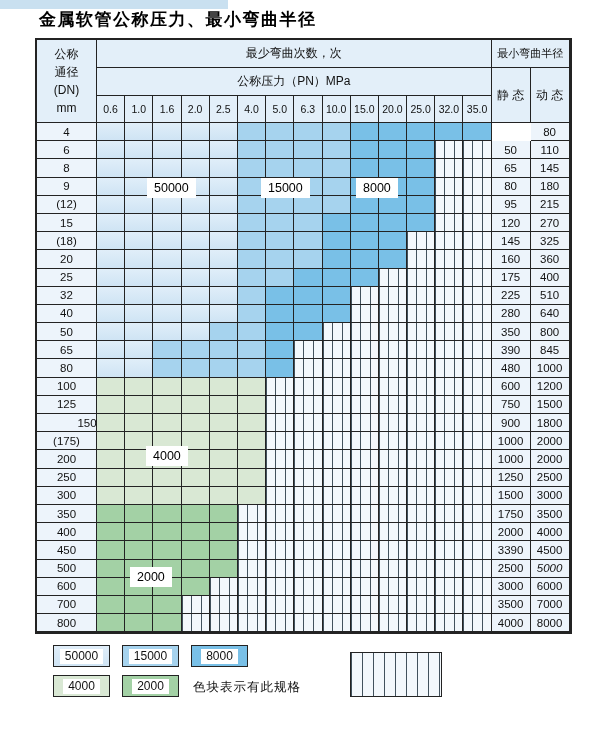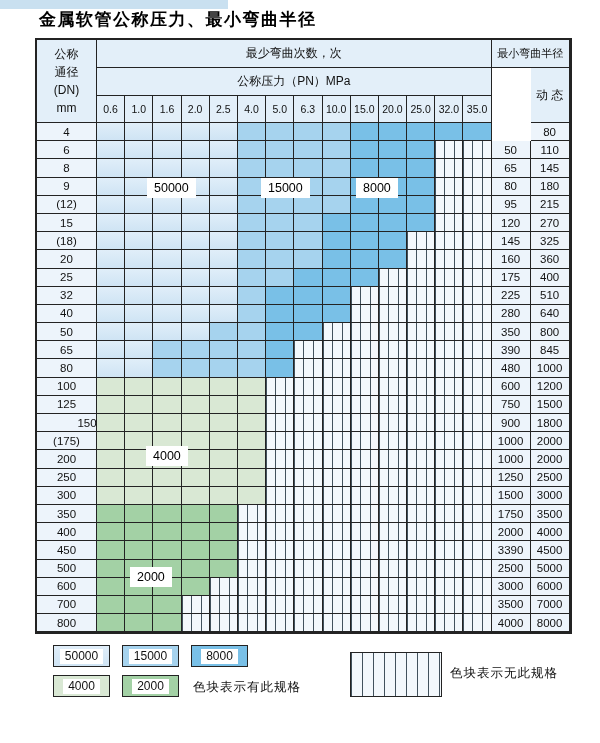--- a/index.html
+++ b/index.html
@@ -56,20 +56,21 @@
   <div id="title">金属软管公称压力、最小弯曲半径</div>
 
   <div id="grid">
       <div class="cell dnhd" style="grid-area: 1 / 1 / span 3;">公称
 通径
 (DN)
 mm</div>
       <div class="cell hd rad" style="grid-area: 1 / 16 / auto / span 2;">最小弯曲半径</div>
       <div class="cell hd" style="grid-area: 1 / 2 / auto / span 14;">最少弯曲次数，次</div>
       <div class="cell hd" style="grid-area: 2 / 2 / auto / span 14;">公称压力（PN）MPa</div>
+      <div class="cell hd" style="grid-area: 2 / 16 / span 2;">静 态</div>
       <div class="cell hd" style="grid-area: 2 / 17 / span 2;">动 态</div>
       <div class="cell phd" style="grid-area: 3 / 2;">0.6</div>
       <div class="cell phd" style="grid-area: 3 / 3; text-align: center;">1.0</div>
       <div class="cell phd" style="grid-area: 3 / 4;">1.6</div>
       <div class="cell phd" style="grid-area: 3 / 5;">2.0</div>
       <div class="cell phd" style="grid-area: 3 / 6;">2.5</div>
       <div class="cell phd" style="grid-area: 3 / 7;">4.0</div>
       <div class="cell phd" style="grid-area: 3 / 8;">5.0</div>
       <div class="cell phd" style="grid-area: 3 / 9;">6.3</div>
       <div class="cell phd" style="grid-area: 3 / 10; text-align: center;">10.0</div>
@@ -495,21 +496,21 @@
       <div class="cell sx" style="grid-area: 28 / 7;"></div>
       <div class="cell sx" style="grid-area: 28 / 8;"></div>
       <div class="cell sx" style="grid-area: 28 / 9;"></div>
       <div class="cell sx" style="grid-area: 28 / 10;"></div>
       <div class="cell sx" style="grid-area: 28 / 11;"></div>
       <div class="cell sx" style="grid-area: 28 / 12;"></div>
       <div class="cell sx" style="grid-area: 28 / 13;"></div>
       <div class="cell sx" style="grid-area: 28 / 14;"></div>
       <div class="cell sx" style="grid-area: 28 / 15;"></div>
       <div class="cell val" style="grid-area: 28 / 16;">2500</div>
-      <div class="cell val" style="grid-area: 28 / 17;">5000</div>
+      <div class="cell val" style="grid-area: 28 / 17; font-style: italic;">5000</div>
       <div class="cell dn" style="grid-area: 29 / 1;">600</div>
       <div class="cell s2" style="grid-area: 29 / 2;"></div>
       <div class="cell s2" style="grid-area: 29 / 3;"></div>
       <div class="cell s2" style="grid-area: 29 / 4;"></div>
       <div class="cell s2" style="grid-area: 29 / 5;"></div>
       <div class="cell sx" style="grid-area: 29 / 6;"></div>
       <div class="cell sx" style="grid-area: 29 / 7;"></div>
       <div class="cell sx" style="grid-area: 29 / 8;"></div>
       <div class="cell sx" style="grid-area: 29 / 9;"></div>
       <div class="cell sx" style="grid-area: 29 / 10;"></div>
@@ -572,14 +573,13 @@
     <span class="inner">8000</span>
   </div>
   <div class="lg-swatch lg-3 s4">
     <span class="inner">4000</span>
   </div>
   <div class="lg-swatch lg-4 s2">
     <span class="inner">2000</span>
   </div>
   <div id="legend-has-text">色块表示有此规格</div>
   <div id="legend-nospec-box"></div>
-  <div id="legend-nospec-text">色块表示无此规格</div>
 </div>
 
 </body></html>

